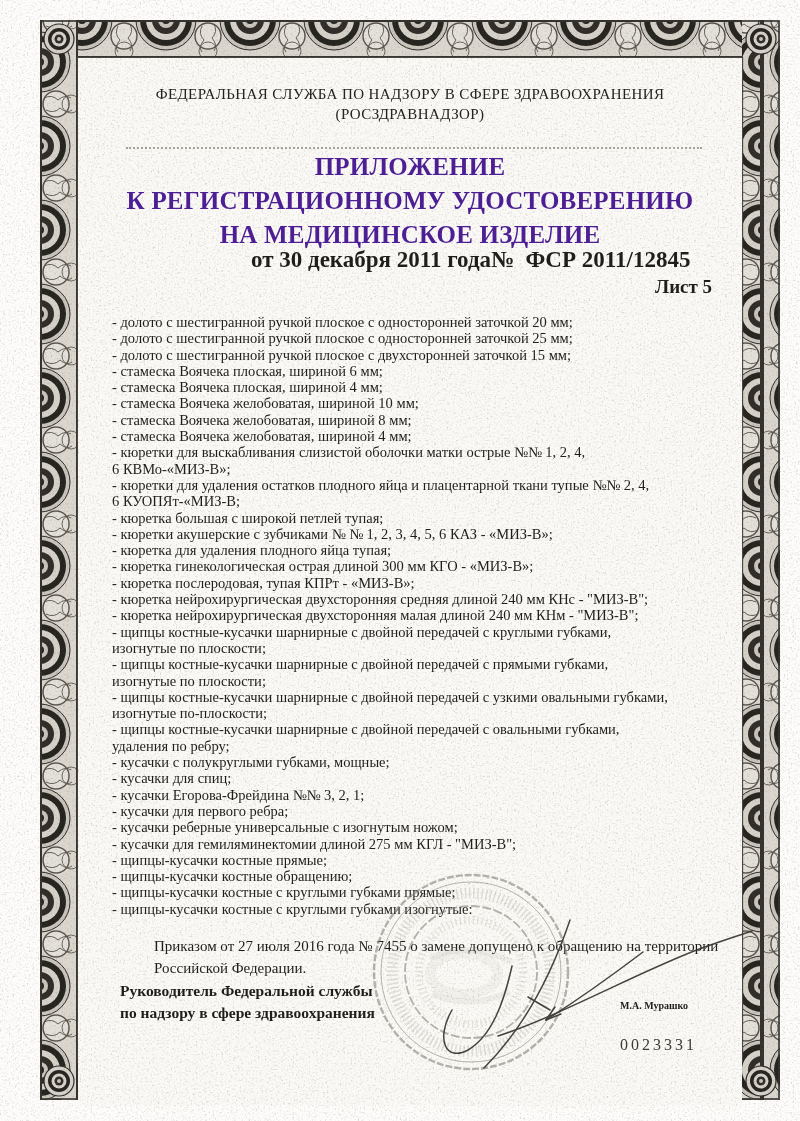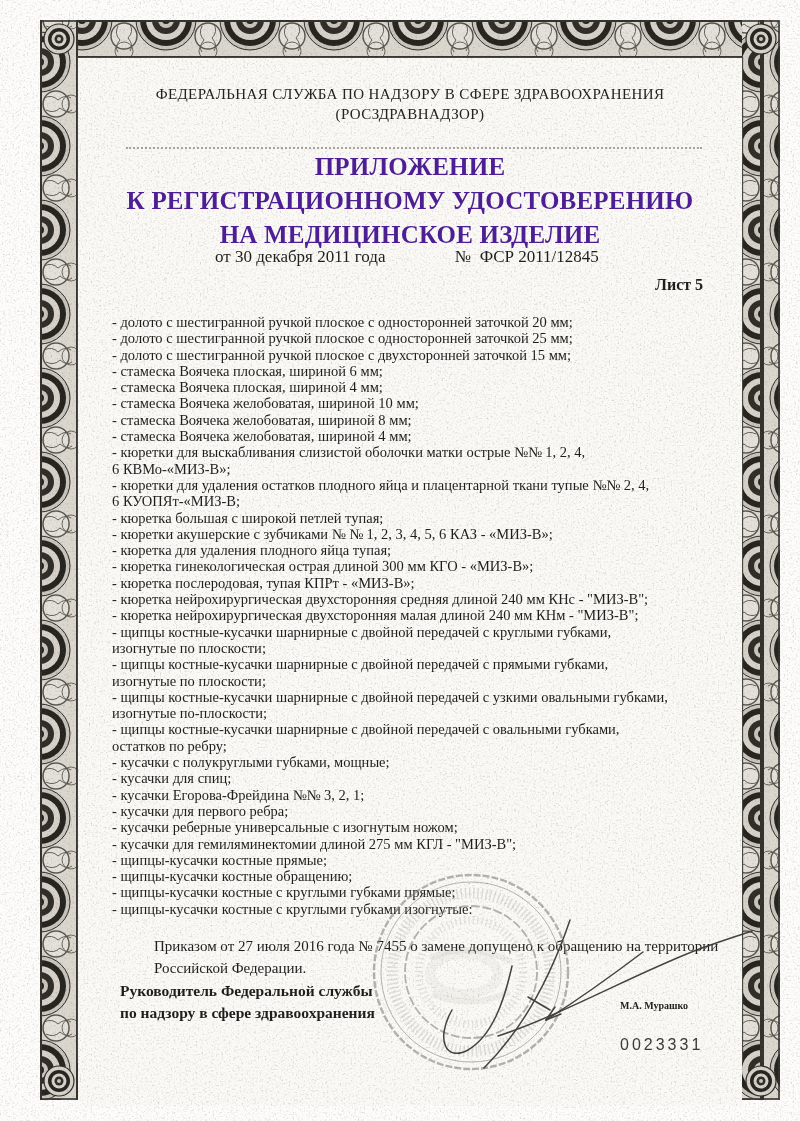--- a/index.html
+++ b/index.html
@@ -4,28 +4,28 @@
 <style>
   html,body{margin:0;padding:0;background:#ffffff;}
   .canvas{position:relative;width:800px;height:1121px;background:#fdfcfa;overflow:hidden;
           font-family:"Liberation Serif", serif;color:#1e1d1b;}
   .frame-svg{position:absolute;left:40px;top:20px;}
   .page{position:absolute;left:78px;top:58px;width:664px;height:1048px;background:#faf9f5;}
   .abs{position:absolute;}
   .agency{width:100%;text-align:center;font-size:15px;letter-spacing:0.4px;color:#23221f;}
   .dotted-rule{border-top:2px dotted #8d897f;opacity:.75;height:0;}
   .title-line{width:100%;text-align:center;font-weight:bold;font-size:25px;letter-spacing:0.2px;color:#4c1d95;}
-  .date-part{font-weight:normal;font-size:17px;white-space:pre;}
-  .sheet{font-weight:bold;font-size:16px;}
+  .date-part{font-weight:bold;font-size:23px;white-space:pre;margin-left:36px;}
+  .sheet{font-weight:bold;font-size:19px;}
   .list{font-size:14.5px;line-height:16.3px;}
   .list-line{white-space:nowrap;}
   .para{font-size:15px;line-height:21.5px;white-space:nowrap;margin-left:36px;}
   .signer{font-weight:bold;font-size:15.5px;line-height:22px;}
   .signer-name{font-weight:bold;font-size:10px;}
-  .form-number{font-family:Liberation Sans, sans-serif;font-size:16px;letter-spacing:3px;color:#3c3a35;}
+  .form-number{font-family:Liberation Serif, serif;font-size:16px;letter-spacing:3px;color:#3c3a35;}
   .overlay{position:absolute;pointer-events:none;}
 </style>
 </head>
 <body>
 
 <div class="canvas">
 
   <svg class="frame-svg" width="740" height="1080" viewBox="0 0 740 1080" aria-hidden="true">
     <defs>
       <g id="tile">
@@ -113,21 +113,21 @@
         <div class="list-line">- кюретка послеродовая, тупая КПРт - «МИЗ-В»;</div>
         <div class="list-line">- кюретка нейрохирургическая двухсторонняя средняя длиной 240 мм КНс - "МИЗ-В";</div>
         <div class="list-line">- кюретка нейрохирургическая двухсторонняя малая длиной 240 мм КНм - "МИЗ-В";</div>
         <div class="list-line">- щипцы костные-кусачки шарнирные с двойной передачей с круглыми губками,</div>
         <div class="list-line">изогнутые по плоскости;</div>
         <div class="list-line">- щипцы костные-кусачки шарнирные с двойной передачей с прямыми губками,</div>
         <div class="list-line">изогнутые по плоскости;</div>
         <div class="list-line">- щипцы костные-кусачки шарнирные с двойной передачей с узкими овальными губками,</div>
         <div class="list-line">изогнутые по-плоскости;</div>
         <div class="list-line">- щипцы костные-кусачки шарнирные с двойной передачей с овальными губками,</div>
-        <div class="list-line">остатков по ребру;</div>
+        <div class="list-line">удаления по ребру;</div>
         <div class="list-line">- кусачки с полукруглыми губками, мощные;</div>
         <div class="list-line">- кусачки для спиц;</div>
         <div class="list-line">- кусачки Егорова-Фрейдина №№ 3, 2, 1;</div>
         <div class="list-line">- кусачки для первого ребра;</div>
         <div class="list-line">- кусачки реберные универсальные с изогнутым ножом;</div>
         <div class="list-line">- кусачки для гемиляминектомии длиной 275 мм КГЛ - "МИЗ-В";</div>
         <div class="list-line">- щипцы-кусачки костные прямые;</div>
         <div class="list-line">- щипцы-кусачки костные обращению;</div>
         <div class="list-line">- щипцы-кусачки костные с круглыми губками прямые;</div>
         <div class="list-line">- щипцы-кусачки костные с круглыми губками изогнутые:</div>

